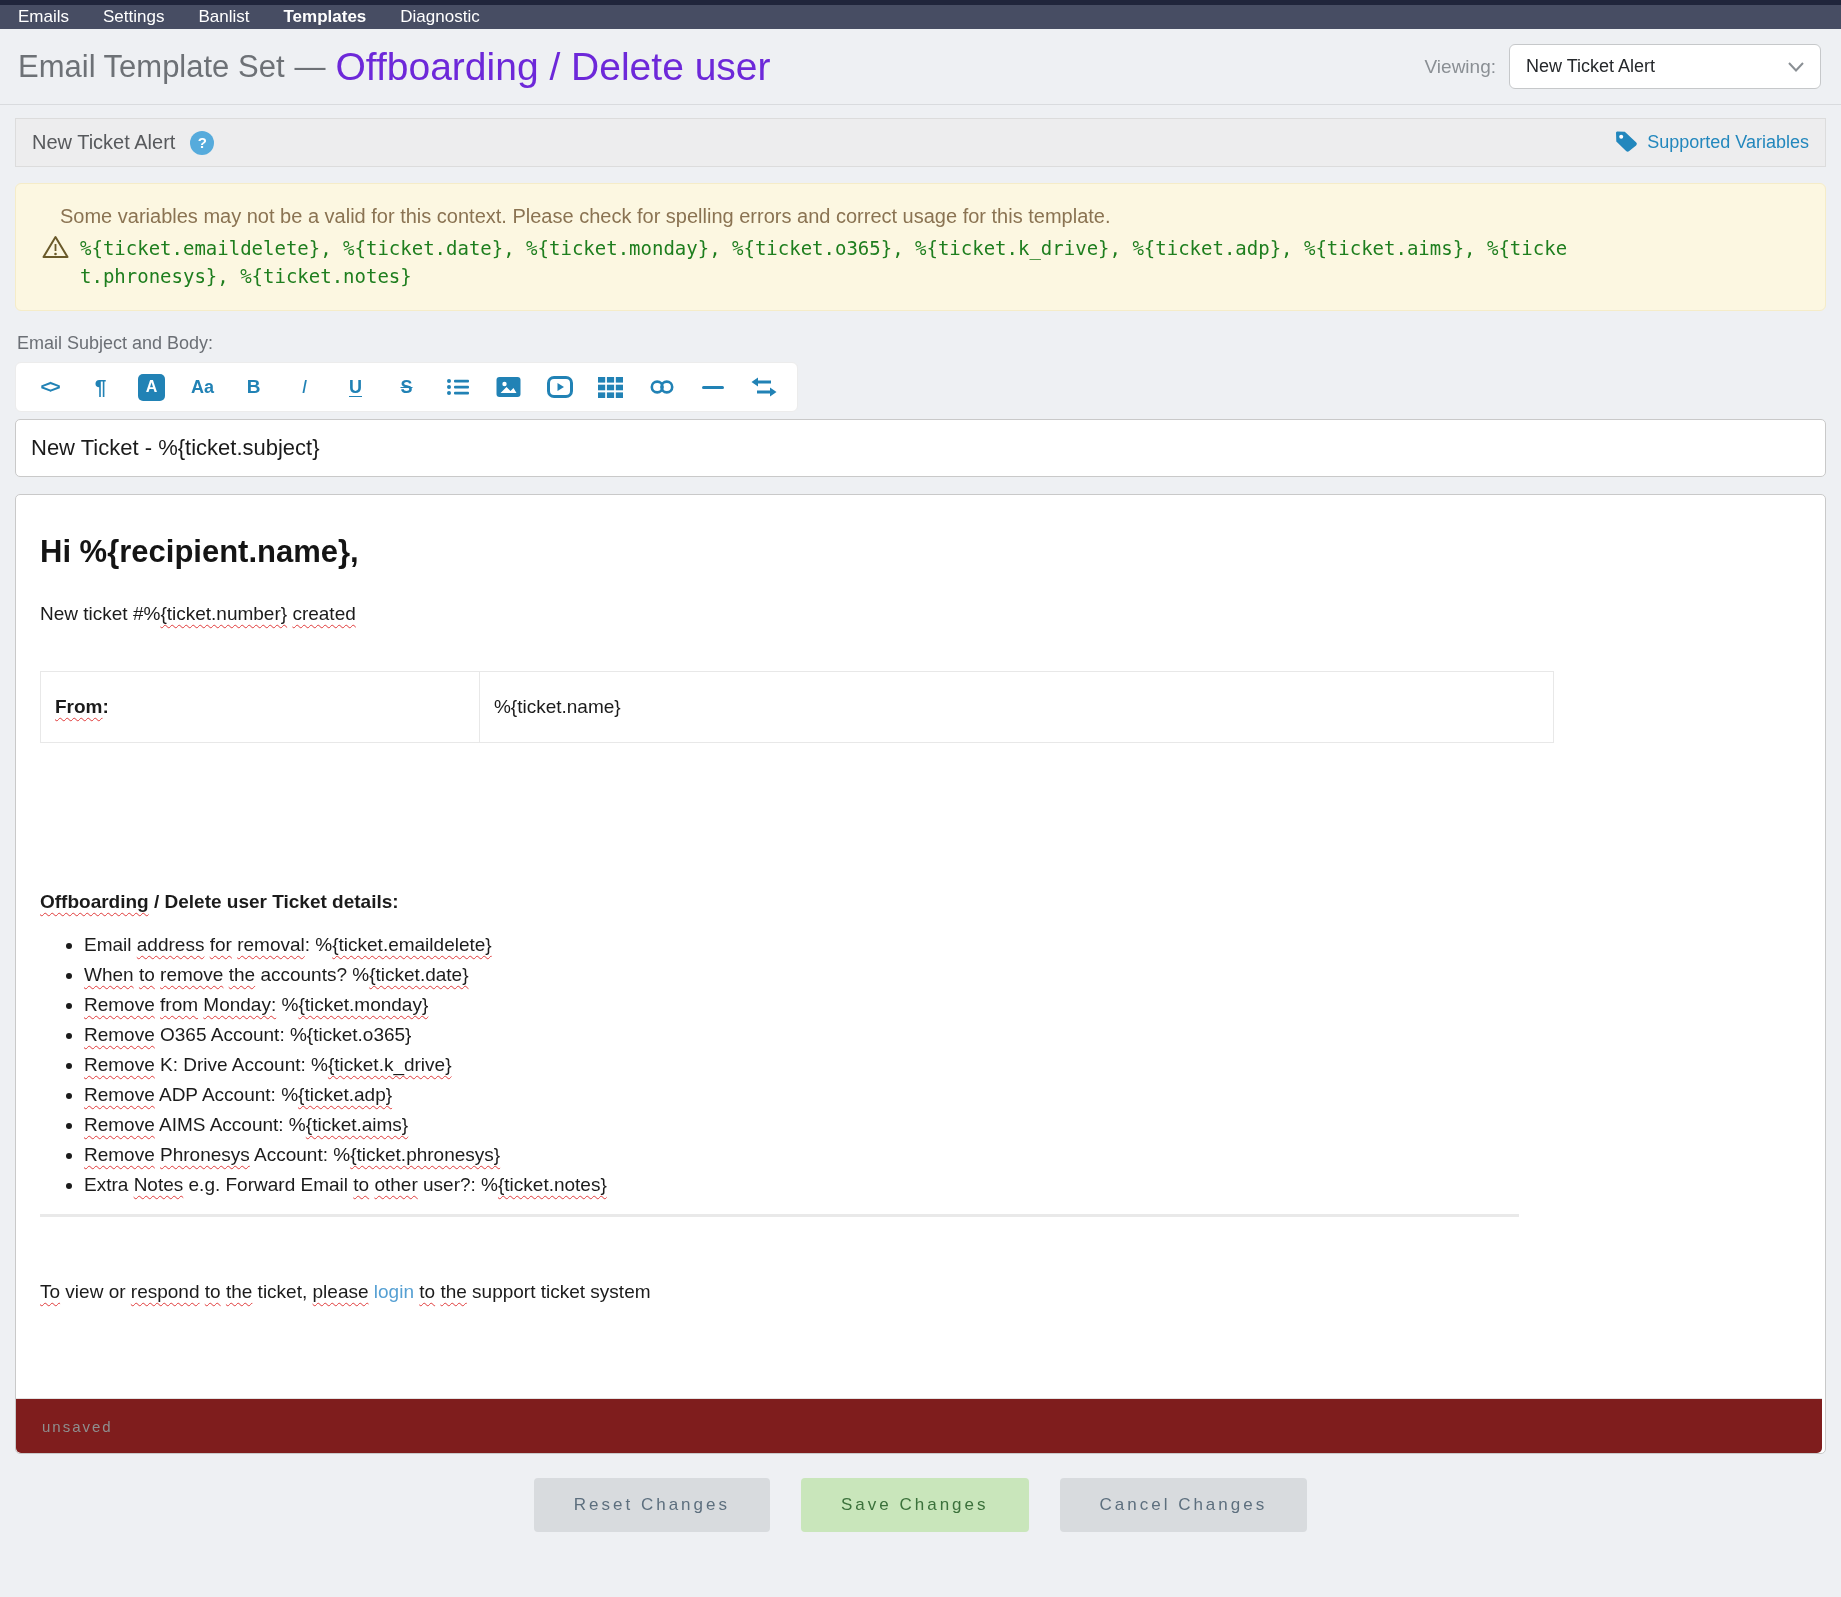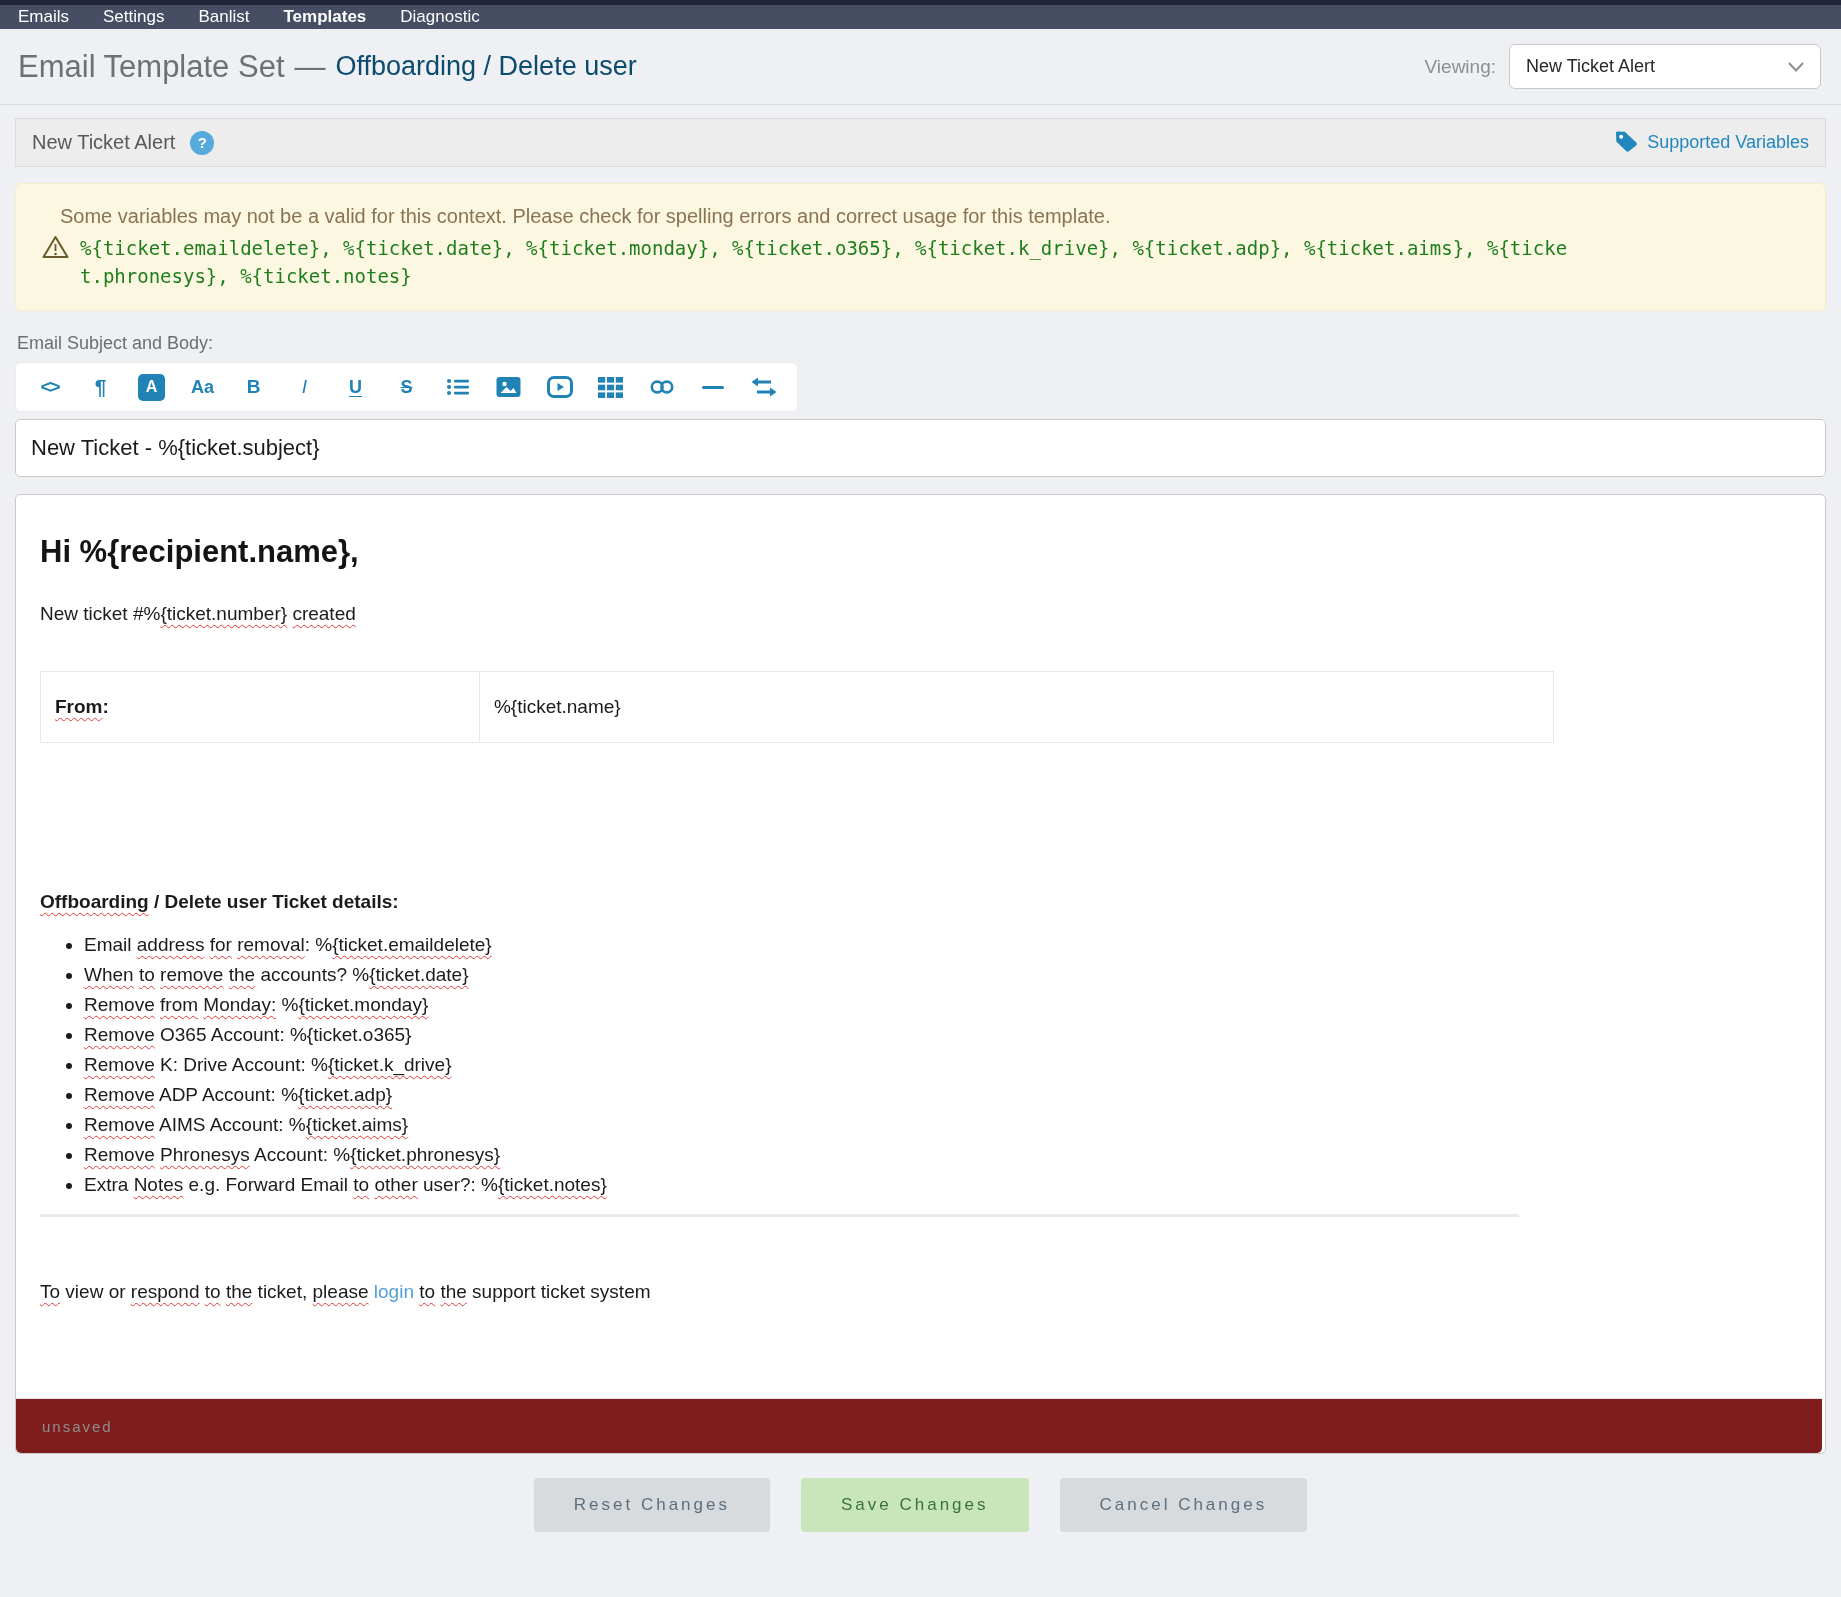--- a/index.html
+++ b/index.html
@@ -12,21 +12,21 @@
   }
   
   .top-strip{height:5px;background:#20253b;}
   .navbar{height:24px;background:#474d63;display:flex;align-items:center;padding:0 18px;gap:34px;}
   .nav-item{color:#ffffff;font-size:17px;cursor:pointer;}
   .nav-item.active{font-weight:700;}
   
   .page-header{display:flex;align-items:center;padding:15px 20px 15px 18px;border-bottom:1px solid #d9dbde;background:#eef0f3;}
   .page-title{font-size:31px;color:#6d7176;}
   .page-title-sep{font-size:31px;color:#6d7176;margin:0 10px;}
-  .template-name{font-size:27px;color:#0c4a6e;}
+  .template-name{font-size:39px;color:#6d28d9;}
   .header-right{margin-left:auto;display:flex;align-items:center;gap:13px;}
   .viewing-label{font-size:19px;color:#8a8f94;}
   .viewing-select{width:312px;height:45px;background:#fff;border:1px solid #c6c8ca;border-radius:6px;
     display:flex;align-items:center;padding:0 16px;font-size:18px;color:#25282b;cursor:pointer;box-sizing:border-box;}
   .viewing-select .sel-text{flex:1;}
   
   .section-bar{margin:13px 15px 0;height:47px;background:#ededee;border:1px solid #dcdcdc;
     display:flex;align-items:center;padding:0 16px;}
   .section-title{font-size:20px;color:#57595c;}
   .help-icon{width:24px;height:24px;border-radius:50%;background:#56abdc;color:#fff;font-size:15px;font-weight:700;

